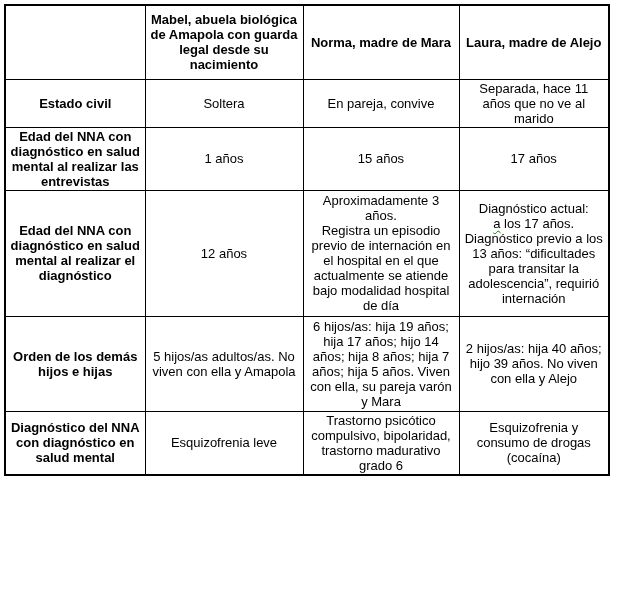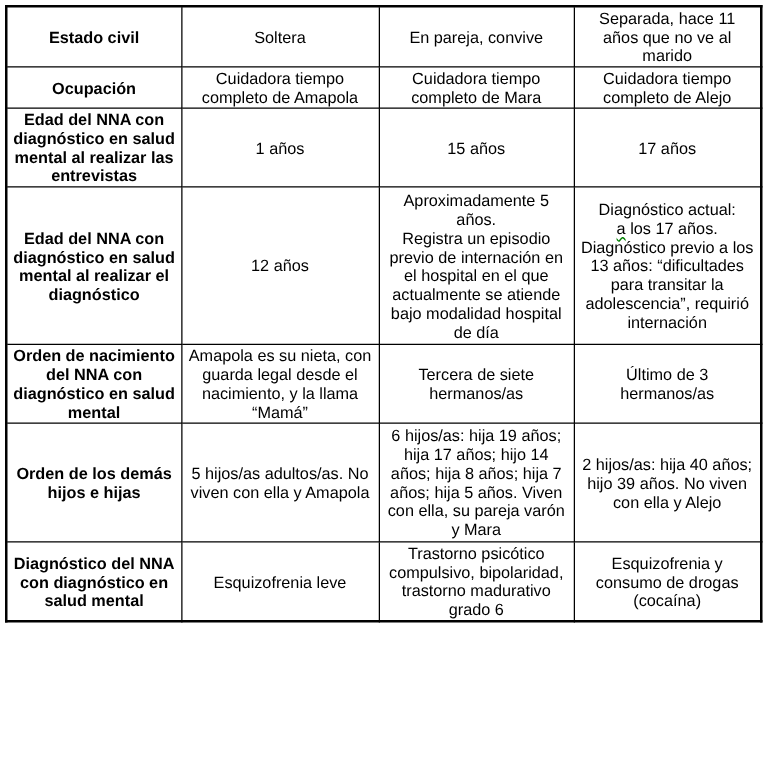--- a/index.html
+++ b/index.html
@@ -53,59 +53,53 @@
 <div class="page">
   <table class="comp">
     <colgroup>
       <col style="width:140px">
       <col style="width:158px">
       <col style="width:156px">
       <col style="width:150px">
     </colgroup>
 
     <tbody>
+        <tr style="height:74px">
+      <th></th>
+      <th>Mabel, abuela biológica de Amapola con guarda legal desde su nacimiento</th>
+      <th>Norma, madre de Mara</th>
+      <th>Laura, madre de Alejo</th>
+    </tr>
 
 
     <tr style="height:48px">
       <th>Estado civil</th>
       <td>Soltera</td>
       <td>En pareja, convive</td>
       <td>Separada, hace 11 años que no ve al marido</td>
     </tr>
 
-    <tr style="height:30px">
-      <th>Ocupación</th>
-      <td>Cuidadora tiempo completo de Amapola</td>
-      <td>Cuidadora tiempo completo de Mara</td>
-      <td>Cuidadora tiempo completo de Alejo</td>
-    </tr>
 
     <tr style="height:63px">
       <th>Edad del NNA con diagnóstico en salud mental al realizar las entrevistas</th>
       <td>1 años</td>
       <td>15 años</td>
       <td>17 años</td>
     </tr>
 
     <tr style="height:126px">
       <th>Edad del NNA con diagnóstico en salud mental al realizar el diagnóstico</th>
       <td>12 años</td>
-      <td>Aproximadamente 5 años.
+      <td>Aproximadamente 3 años.
 Registra un episodio previo de internación en el hospital en el que actualmente se atiende bajo modalidad hospital de día</td>
       <td><span>Diagnóstico actual:
 </span><span class="squiggle">a</span><span> los 17 años.
 Diagnóstico previo a los 13 años: “dificultades para transitar la adolescencia”, requirió internación</span></td>
     </tr>
 
-    <tr style="height:57px">
-      <th>Orden de nacimiento del NNA con diagnóstico en salud mental</th>
-      <td>Amapola es su nieta, con guarda legal desde el nacimiento, y la llama “Mamá”</td>
-      <td>Tercera de siete hermanos/as</td>
-      <td>Último de 3 hermanos/as</td>
-    </tr>
 
     <tr style="height:95px">
       <th>Orden de los demás hijos e hijas</th>
       <td>5 hijos/as adultos/as. No viven con ella y Amapola</td>
       <td>6 hijos/as: hija 19 años; hija 17 años; hijo 14 años; hija 8 años; hija 7 años; hija 5 años. Viven con ella, su pareja varón y Mara</td>
       <td>2 hijos/as: hija 40 años; hijo 39 años. No viven con ella y Alejo</td>
     </tr>
 
     <tr style="height:58px">
       <th>Diagnóstico del NNA con diagnóstico en salud mental</th>

